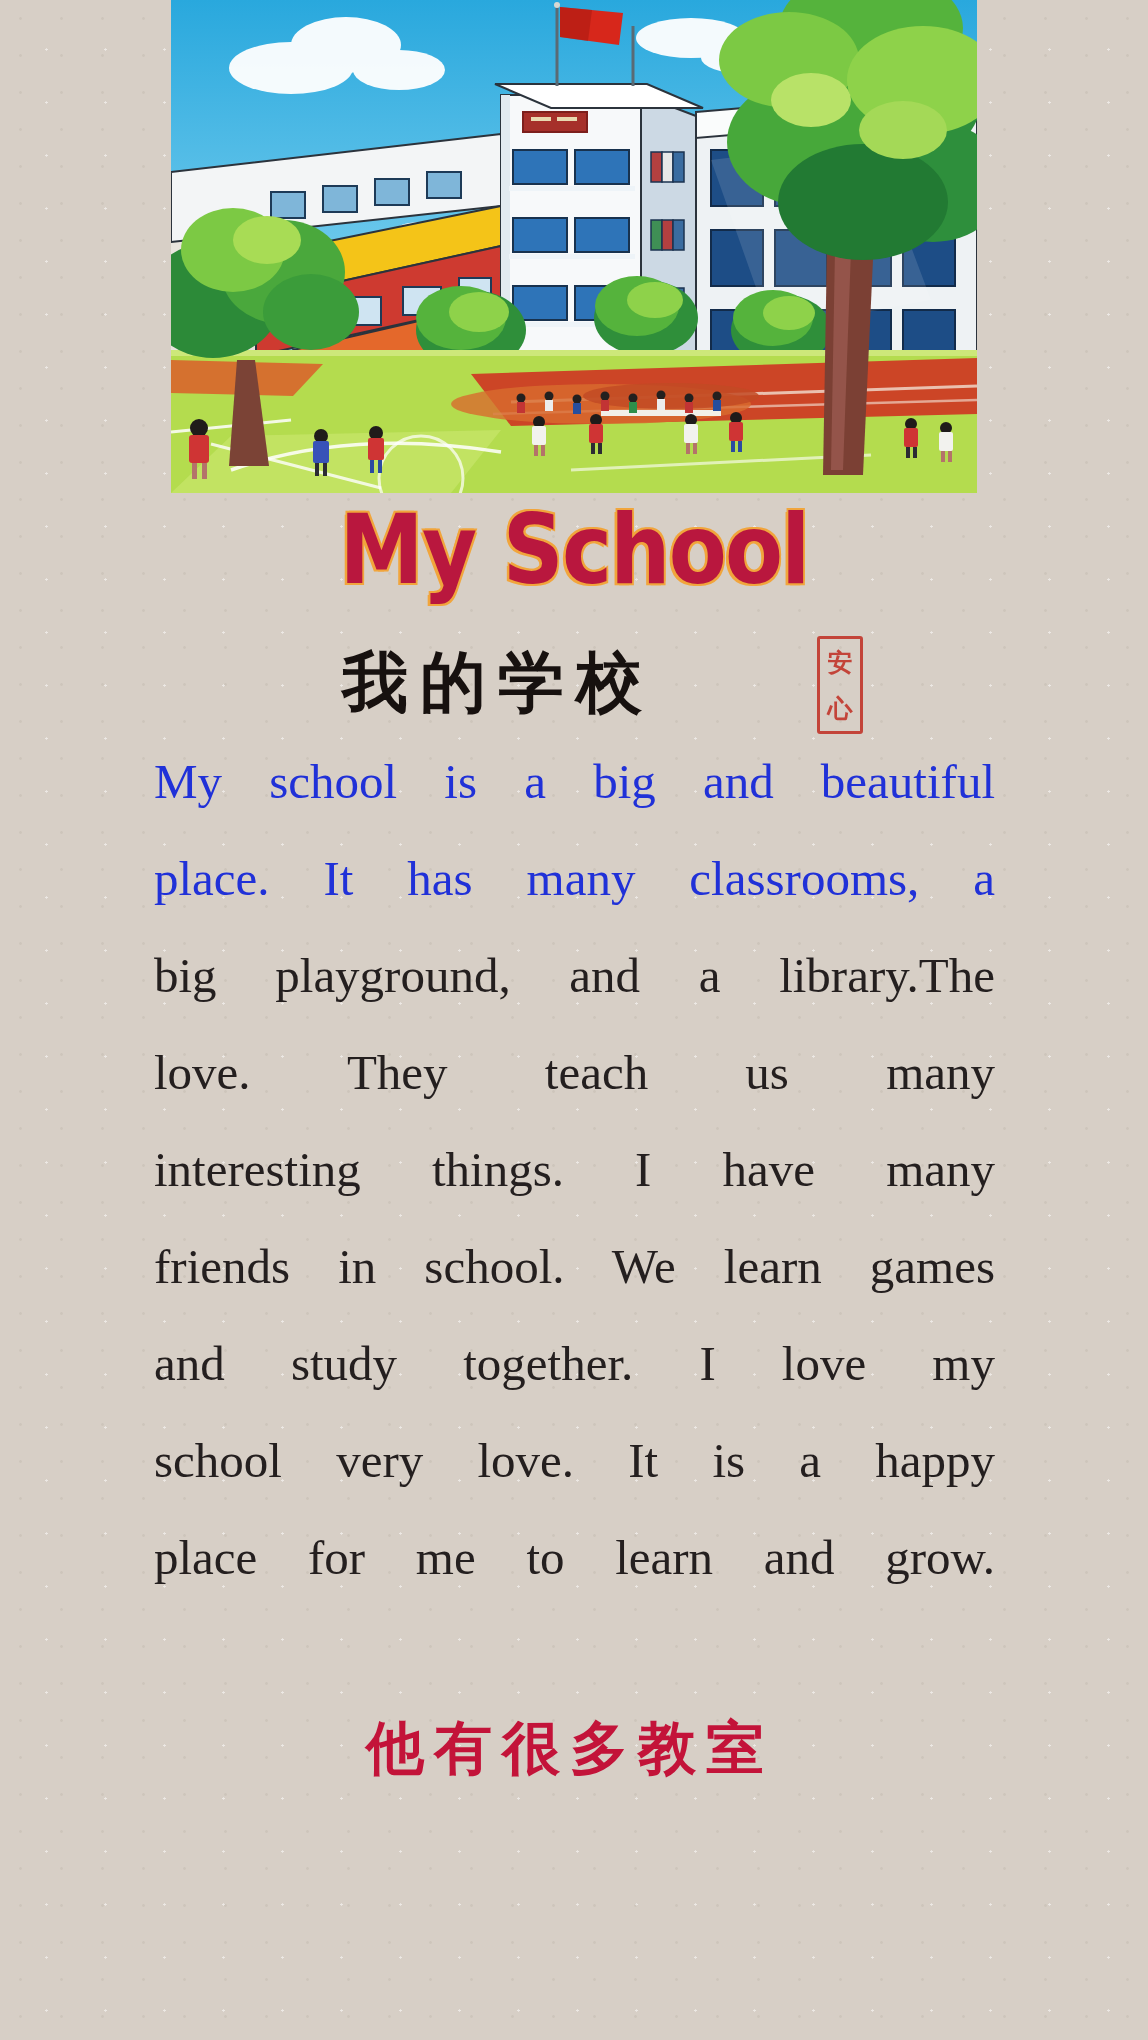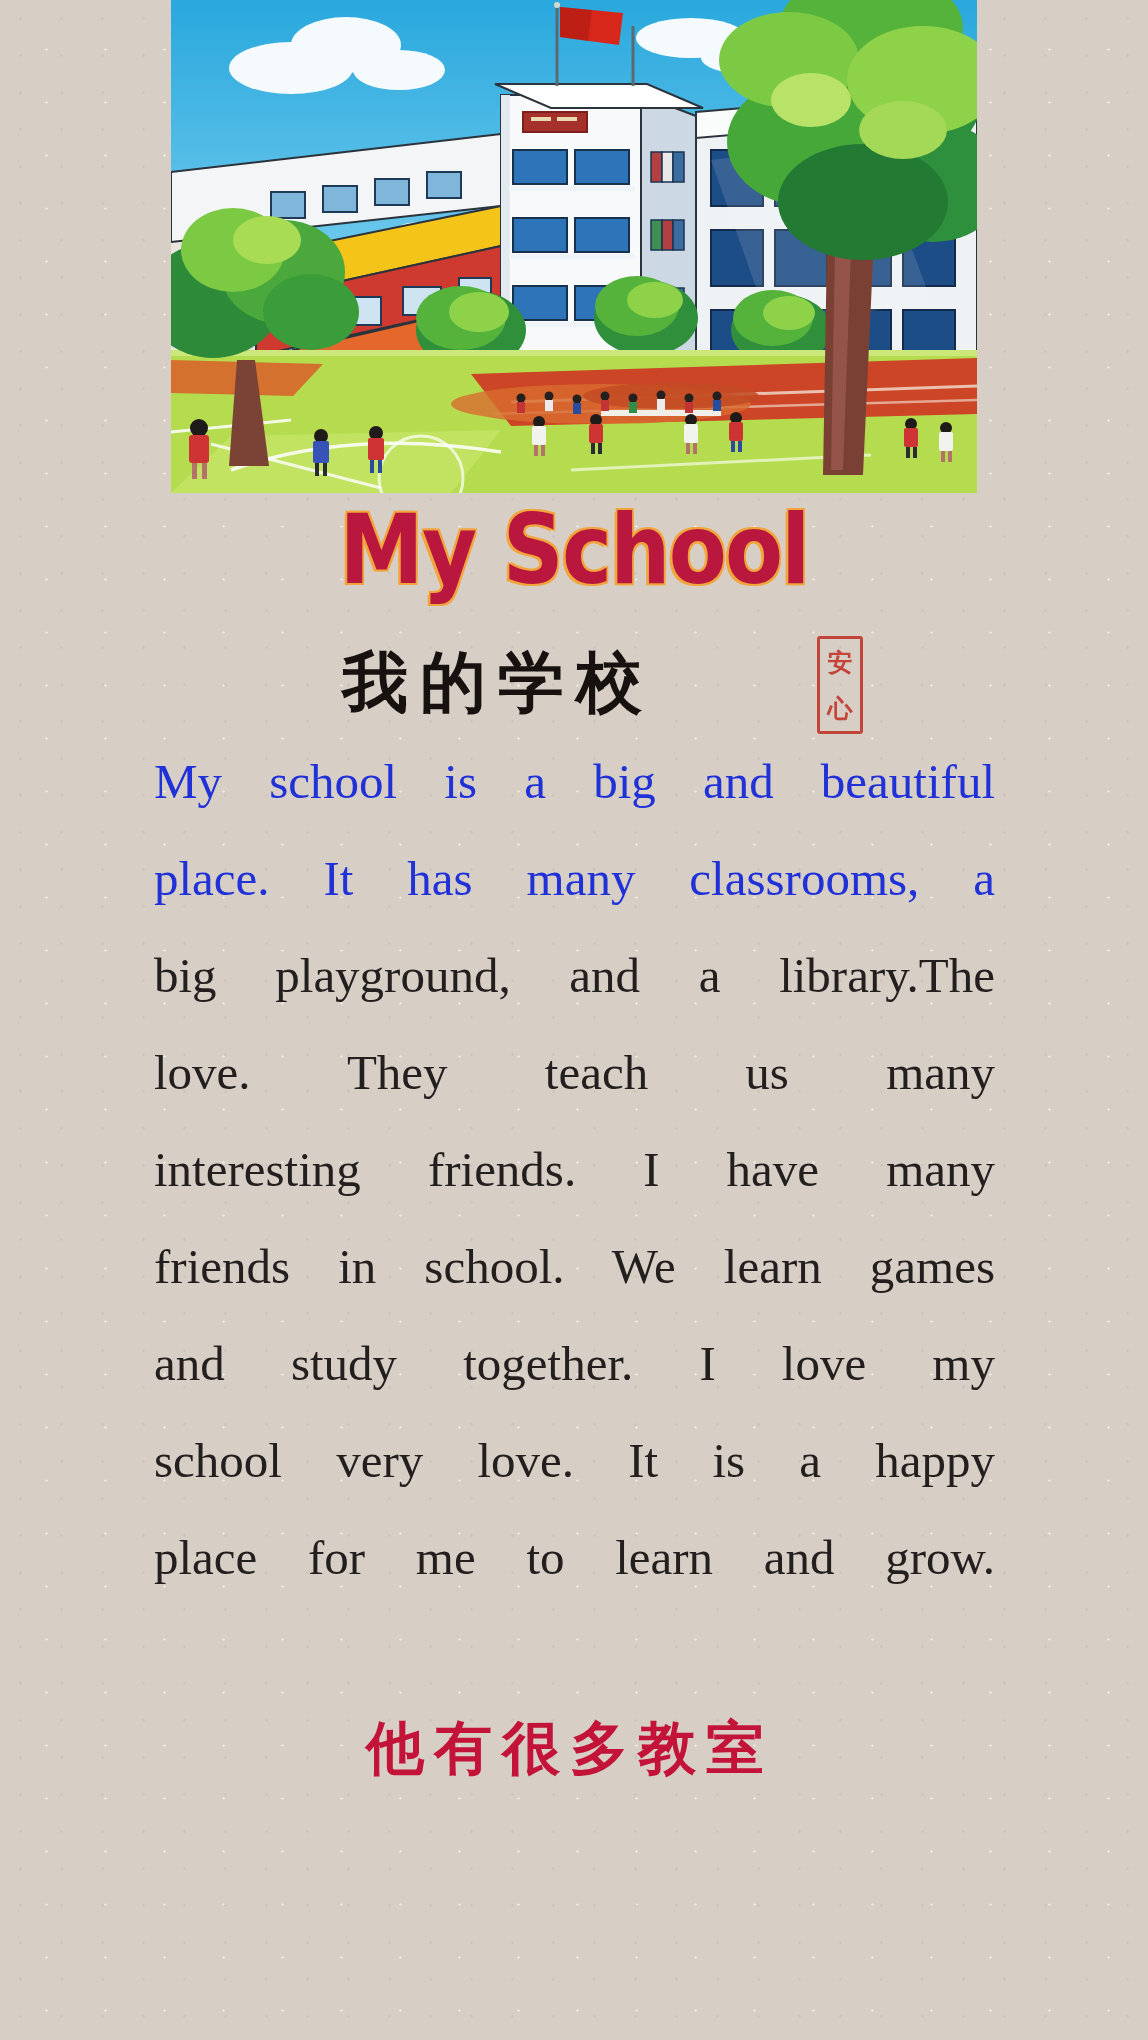--- a/index.html
+++ b/index.html
@@ -320,20 +320,20 @@
 <div class="seal">
   <span>安</span>
   <span>心</span>
 </div>
 
 <div class="para">
   <div class="line para-line blue">My school is a big and beautiful</div>
   <div class="line para-line blue">place. It has many classrooms, a</div>
   <div class="line para-line dark">big playground, and a library.The</div>
   <div class="line para-line dark">love. They teach us many</div>
-  <div class="line para-line dark">interesting friends. I have many</div>
+  <div class="line para-line dark">interesting things. I have many</div>
   <div class="line para-line dark">friends in school. We learn games</div>
   <div class="line para-line dark">and study together. I love my</div>
   <div class="line para-line dark">school very love. It is a happy</div>
   <div class="line para-line dark">place for me to learn and grow.</div>
 </div>
 
 <div class="footer">他有很多教室</div>
 
 </body></html>

